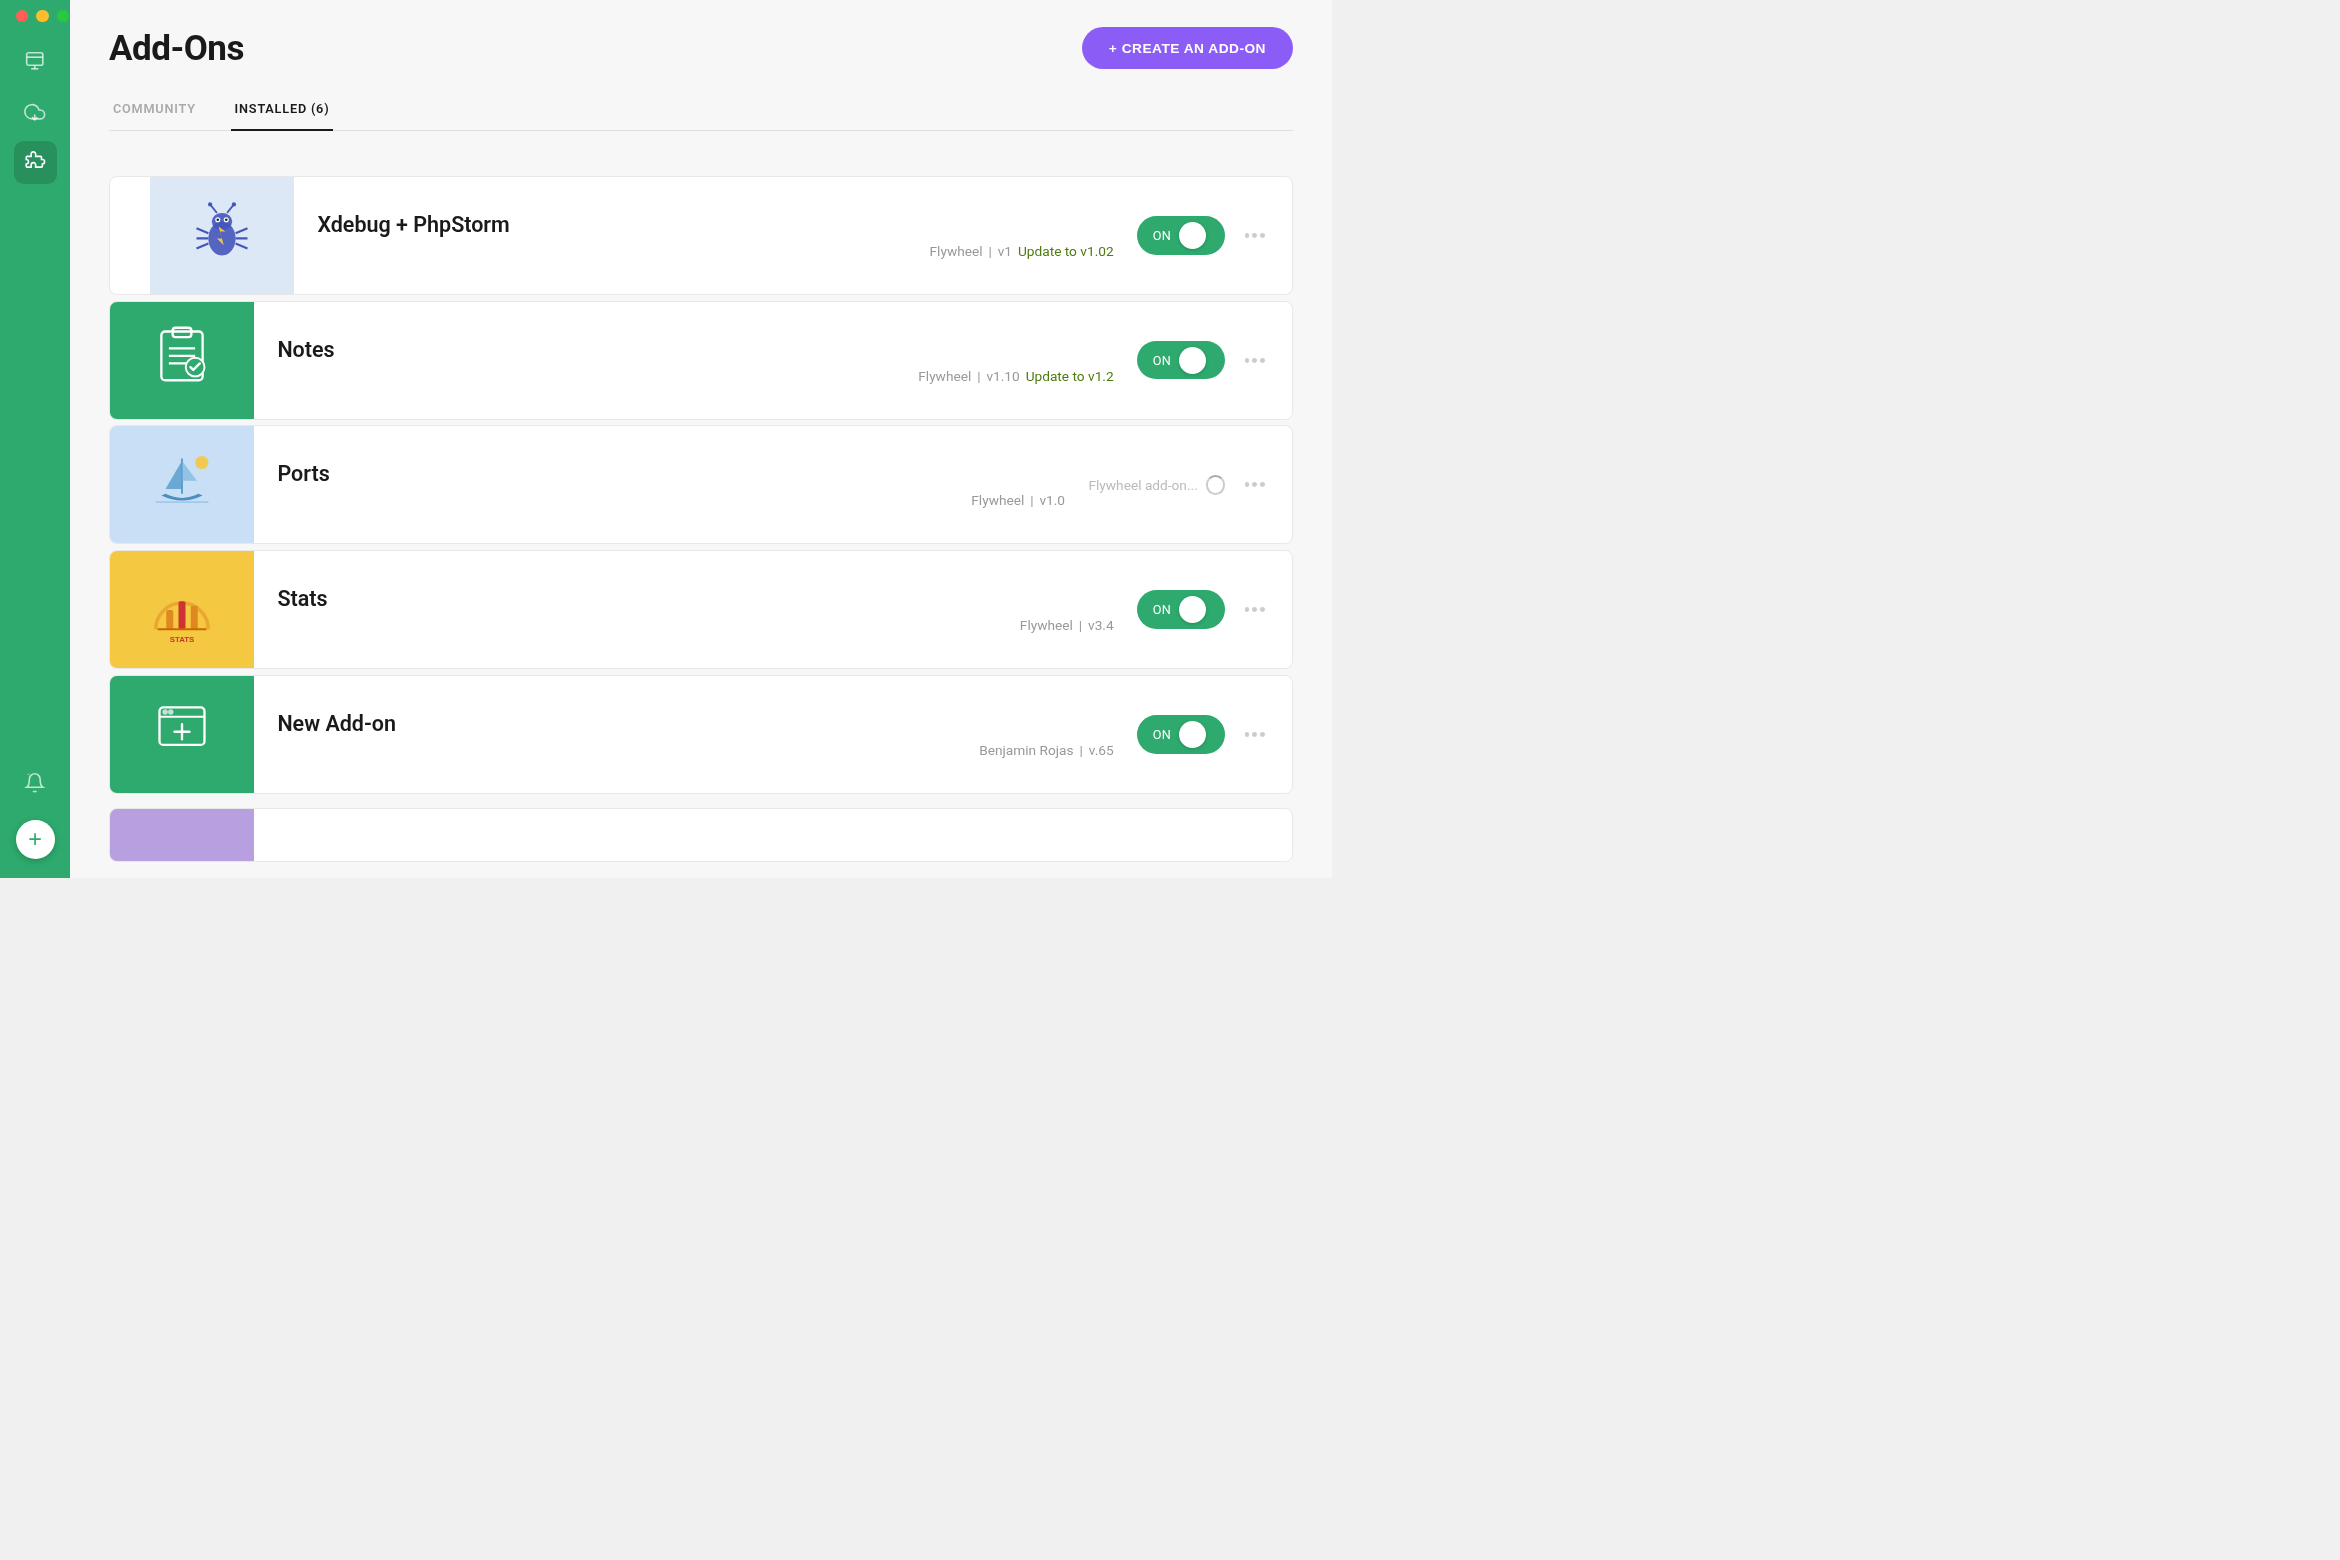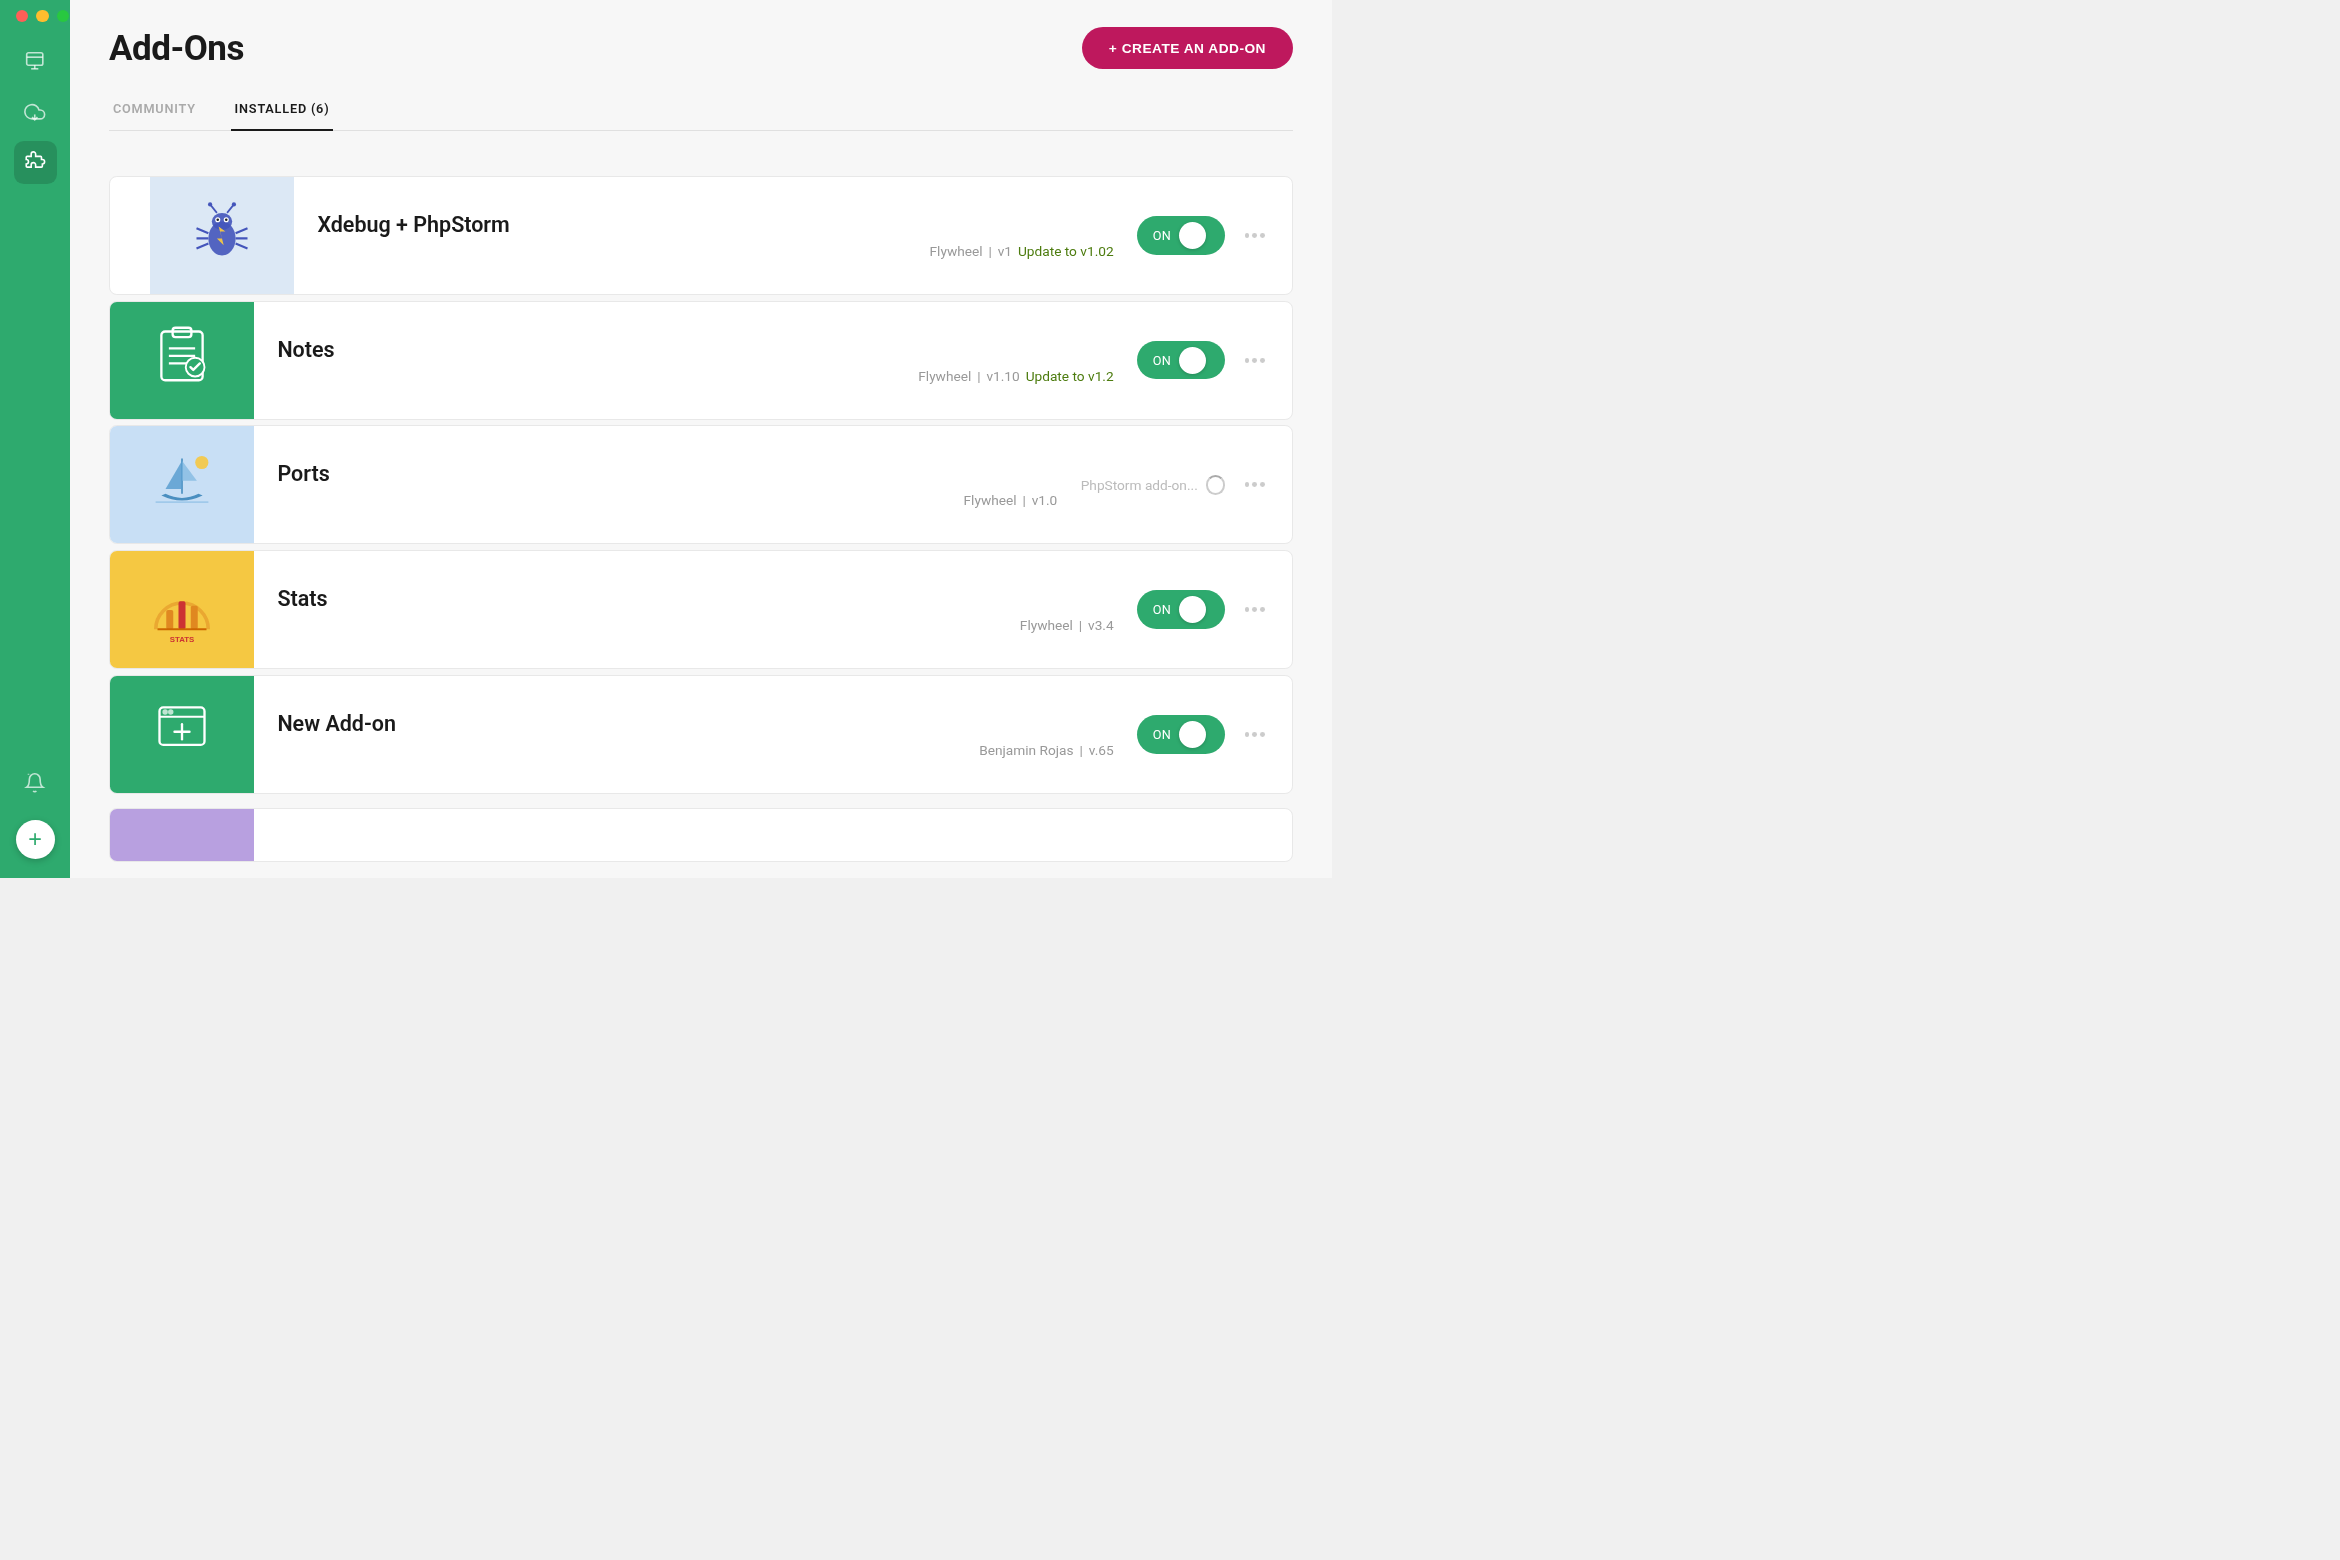--- a/index.html
+++ b/index.html
@@ -114,21 +114,21 @@
     }
 
     .page-title {
       font-size: 35px;
       font-weight: 700;
       color: #1a1a1a;
       letter-spacing: -0.5px;
     }
 
     .create-btn {
-      background: #be185d;
+      background: #8b5cf6;
       color: white;
       border: none;
       border-radius: 29px;
       padding: 13.7px 27px;
       font-size: 13.7px;
       font-weight: 700;
       letter-spacing: 0.5px;
       cursor: pointer;
       display: flex;
       align-items: center;
@@ -524,21 +524,21 @@
       <div class="addon-info">
         <div class="addon-name">Ports</div>
         <div class="addon-meta">
           <span>Flywheel</span>
           <span>|</span>
           <span>v1.0</span>
         </div>
       </div>
       <div class="addon-actions">
         <div class="updating-text">
-          <span>PhpStorm add-on...</span>
+          <span>Flywheel add-on...</span>
           <div class="spin-icon"></div>
         </div>
         <div class="more-dots">
           <span></span>
             <span></span>
             <span></span>
         </div>
       </div>
     </div>
 

